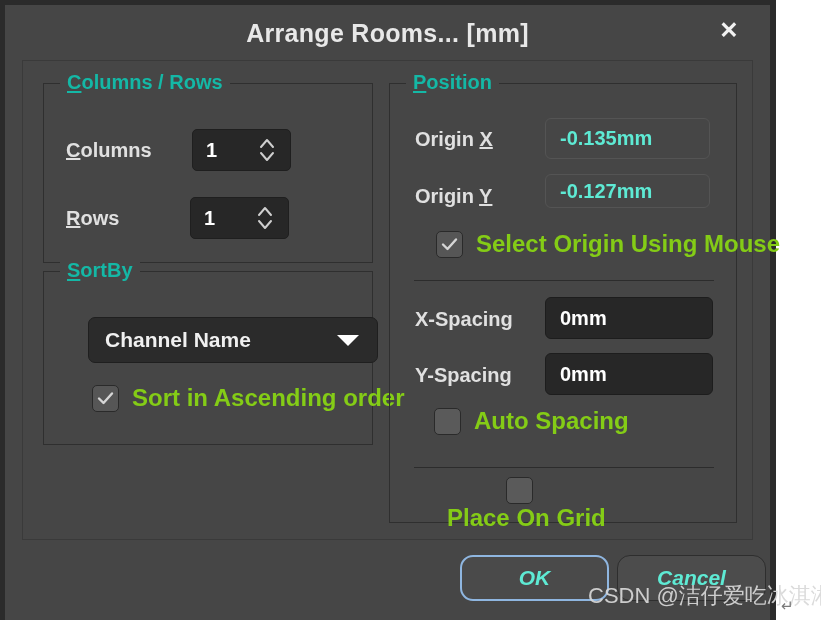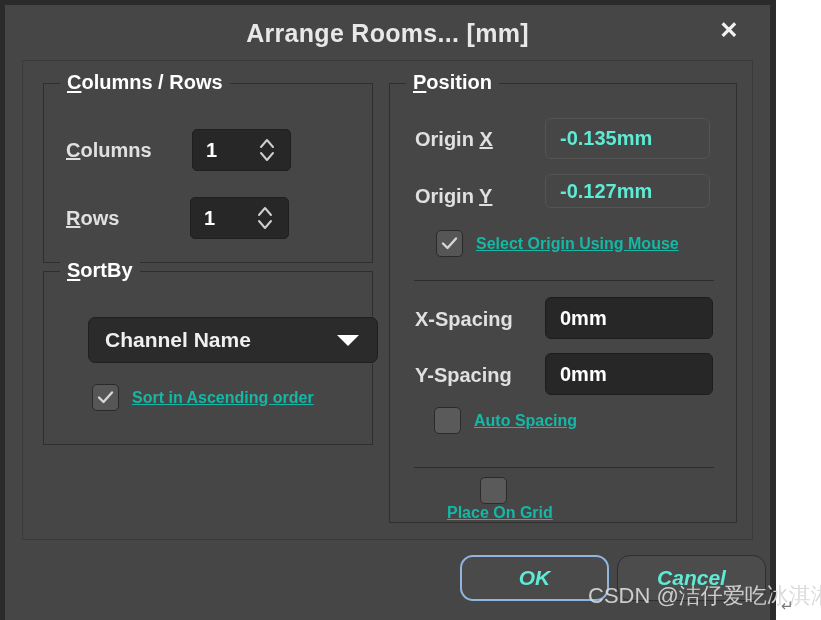--- a/index.html
+++ b/index.html
@@ -68,21 +68,21 @@
   .groupbox {
     position: absolute;
     border: 1px solid #2f2f2f;
     background: transparent;
   }
   .group-legend {
     position: absolute;
     top: -13px; left: 16px;
     padding: 0 7px;
     background: #464646;
-    color: #ffffff;
+    color: #14b8a6;
     font-size: 20px;
     font-weight: 600;
     white-space: nowrap;
   }
   .group-legend u { text-underline-offset: 2px; }
 
   
   .fld-label {
     position: absolute;
     color: #e0e0e0;
@@ -177,24 +177,23 @@
     background: #565656;
     display: flex;
     align-items: center;
     justify-content: center;
     flex: none;
   }
   .checkbox.unchecked { background: #5a5a5a; }
   .checkbox svg { display: block; }
   .check-label {
     margin-left: 13px;
-    color: #14b8a6;
-    font-size: 16px;
+    color: #84cc16;
+    font-size: 24px;
     font-weight: 600;
-    text-decoration: underline;
   }
 
   
   .separator {
     position: absolute;
     height: 1px;
     background: #2c2c2c;
   }
 
   

